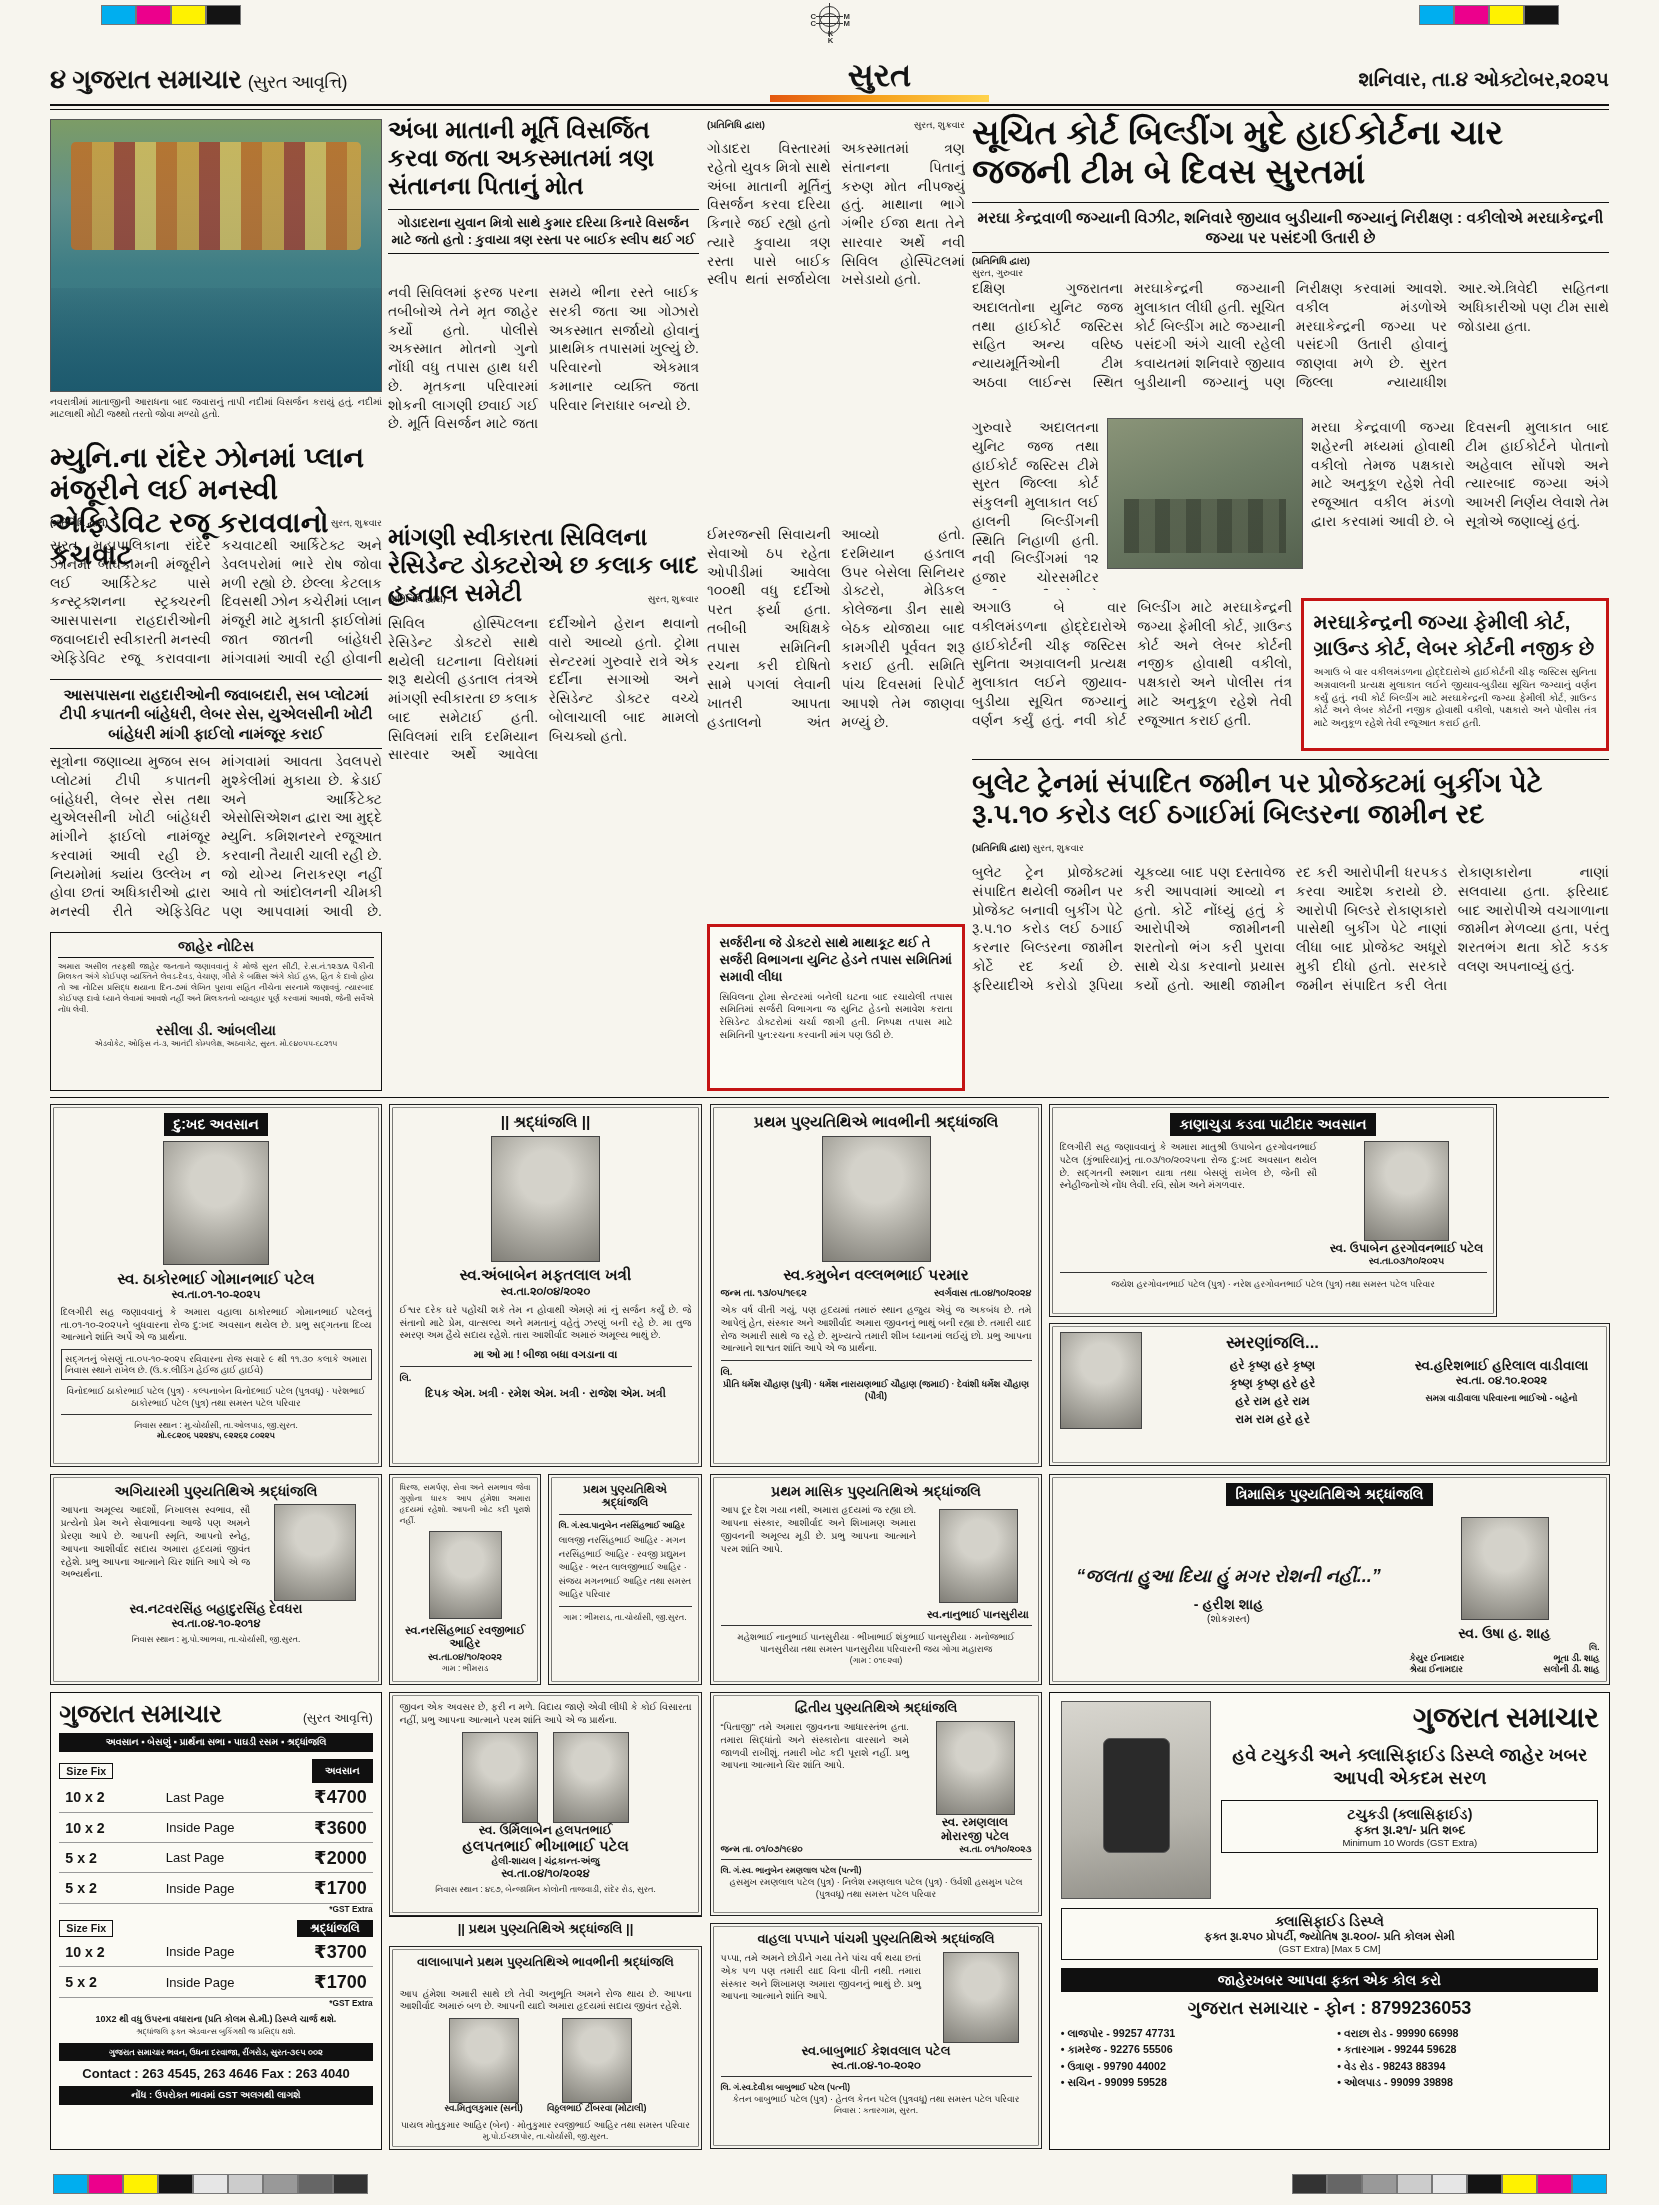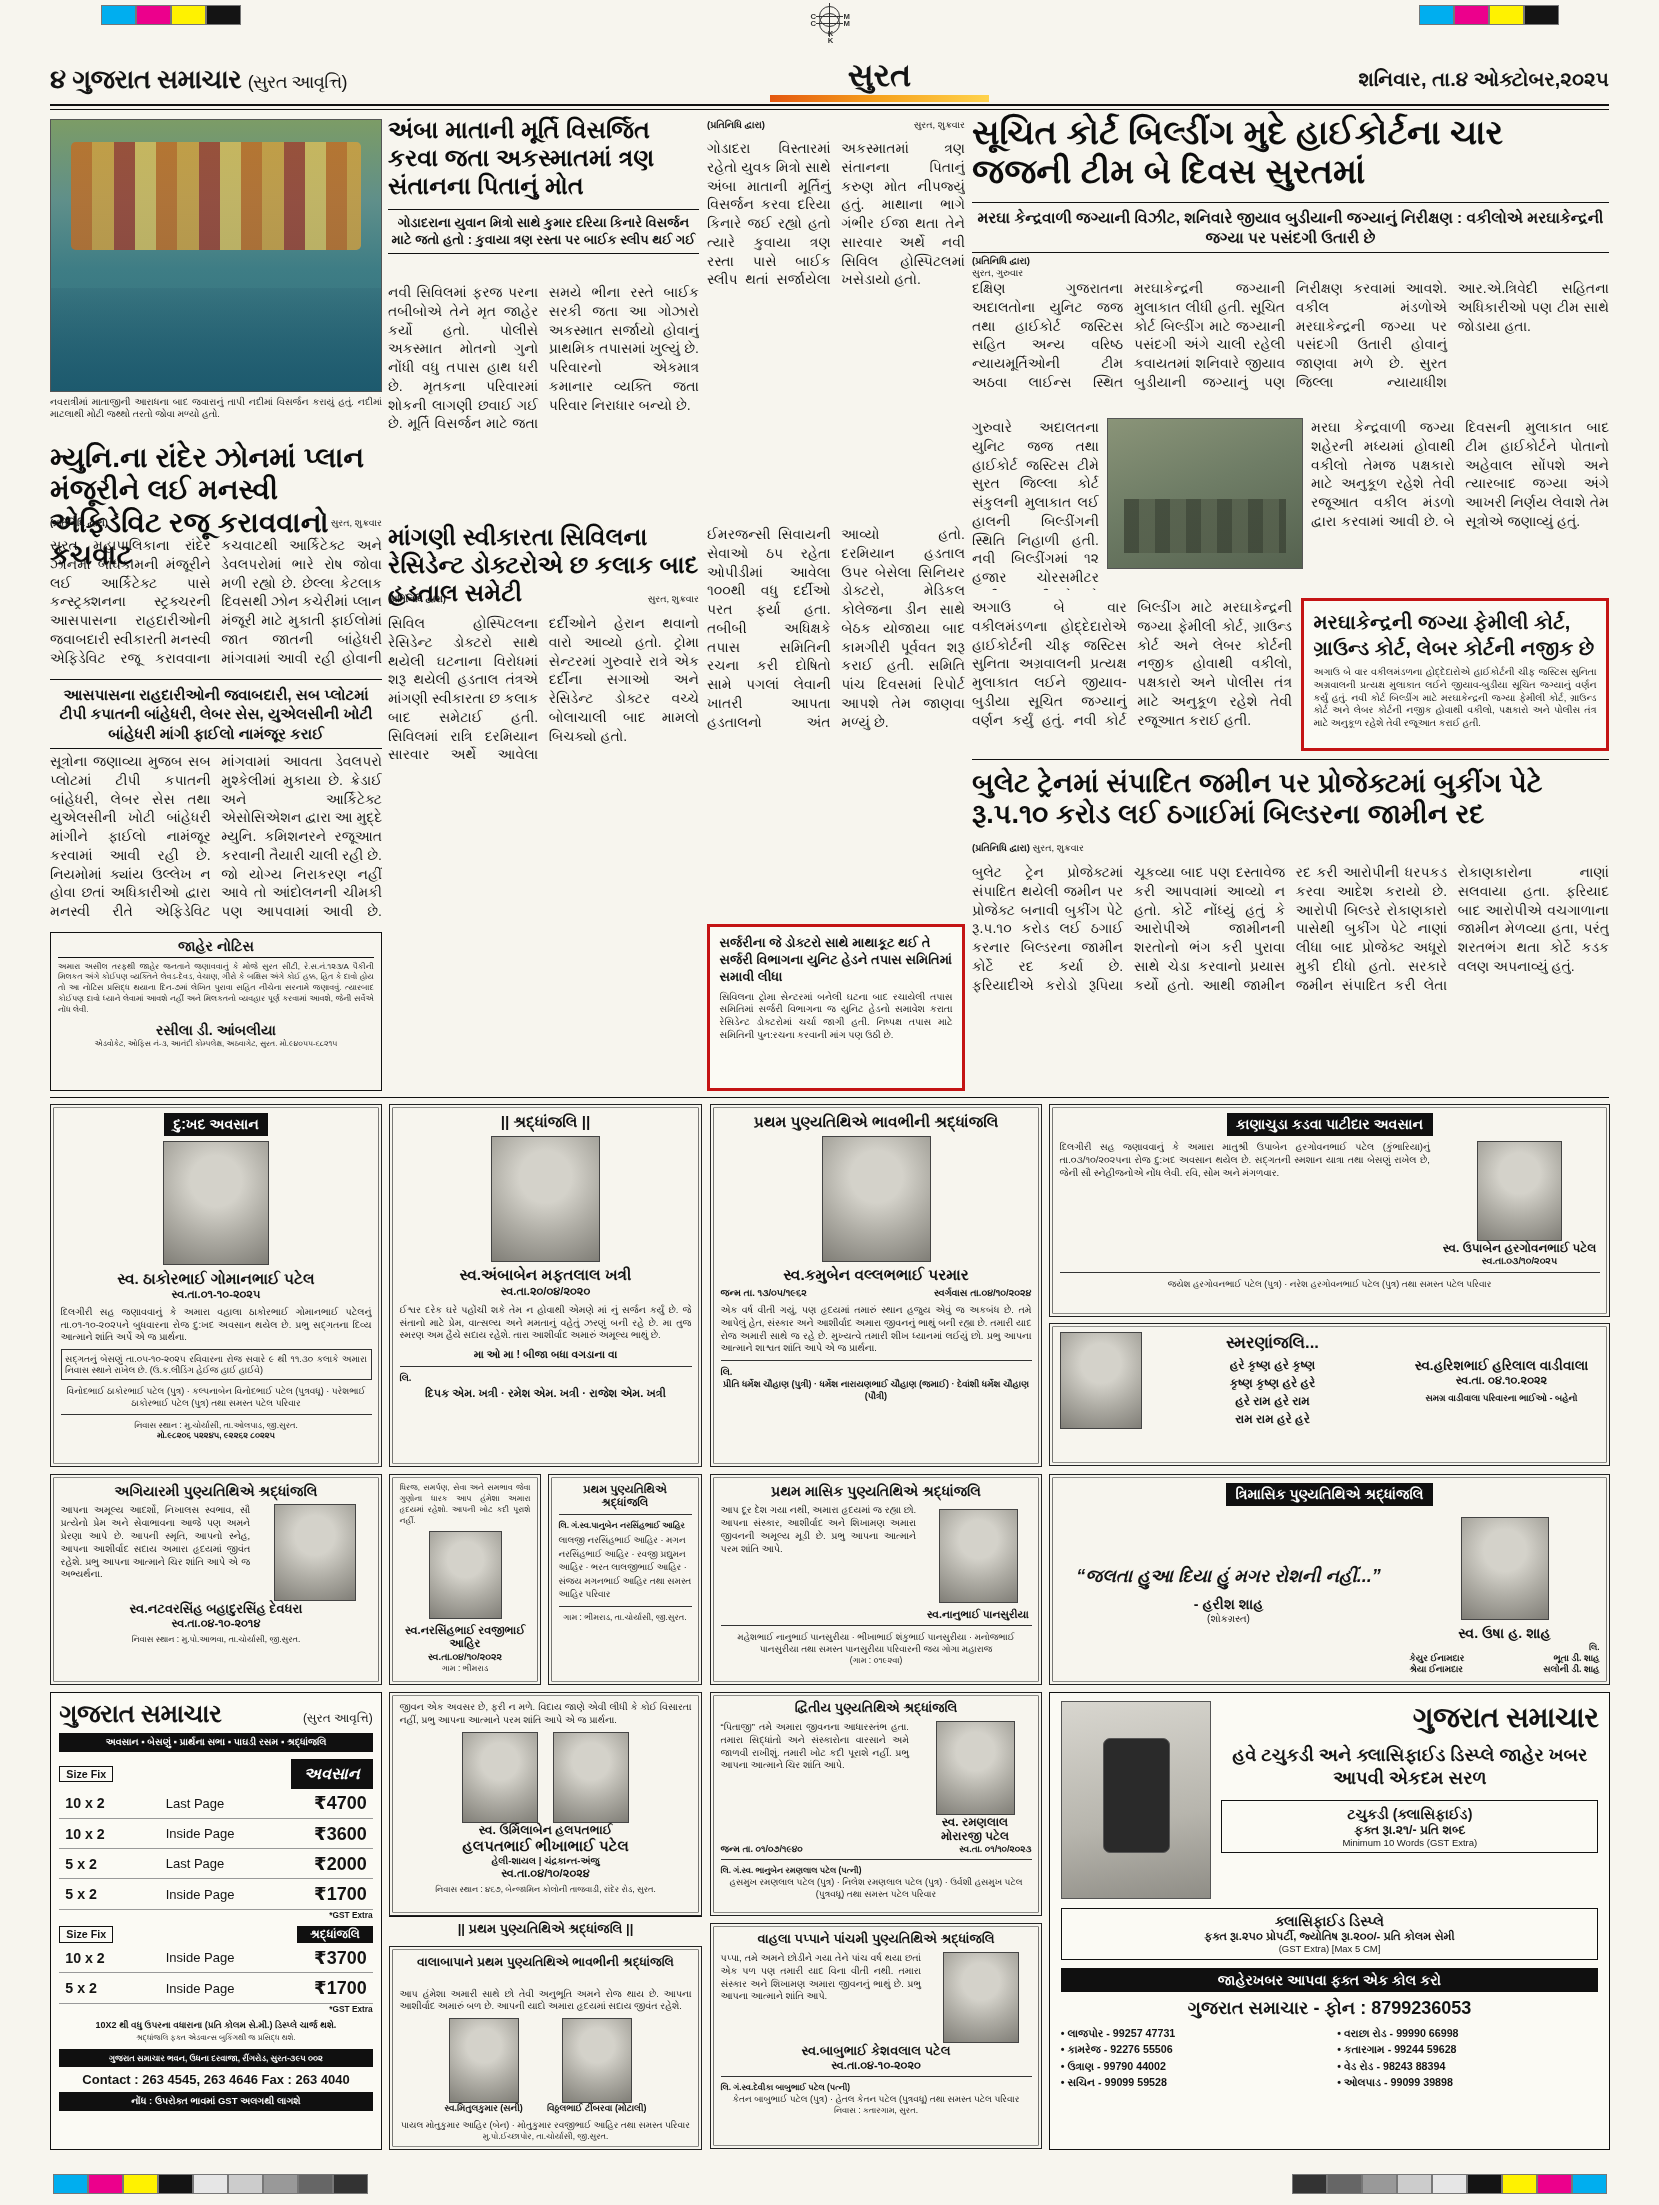--- a/index.html
+++ b/index.html
@@ -193,21 +193,21 @@
     <div style="display:flex;justify-content:space-between;font-size:9.5px;font-weight:bold;margin-top:2.4px;">
       <span>જન્મ તા. ૧૩/૦૫/૧૯૬૨</span>
       <span>સ્વર્ગવાસ તા.૦૪/૧૦/૨૦૨૪</span>
     </div>
     <div class="obit-body" style="margin-top:4.7px;">એક વર્ષ વીતી ગયું, પણ હૃદયમાં તમારું સ્થાન હજુય એવું જ અકબંધ છે. તમે આપેલું હેત, સંસ્કાર અને આશીર્વાદ અમારા જીવનનું ભાથું બની રહ્યા છે. તમારી યાદ રોજ અમારી સાથે જ રહે છે. મુખ્યત્વે તમારી શીખ ધ્યાનમાં લઈયું છો. પ્રભુ આપના આત્માને શાશ્વત શાંતિ આપે એ જ પ્રાર્થના.</div>
     <div class="sep"></div>
     <div style="font-weight:bold;font-size:9.5px;text-align:left;">લિ.</div>
     <div class="obit-mourners" style="font-weight:bold;">પ્રીતિ ધર્મેશ ચૌહાણ (પુત્રી) · ધર્મેશ નારાયણભાઈ ચૌહાણ (જમાઈ) · દેવાંશી ધર્મેશ ચૌહાણ (પૌત્રી)</div>
   </div>
 
-  <div class="abs obit" style="left:1049px;top:1104px;width:561px;height:213px;">
+  <div class="abs obit" style="left:1049px;top:1104px;width:448px;height:213px;">
     <div class="obit-title-inv">કાણાચુડા કડવા પાટીદાર અવસાન</div>
     <div style="display:flex;gap:9.5px;margin-top:4.7px;align-items:flex-start;">
       <div class="obit-body" style="flex:1;">દિલગીરી સહ જણાવવાનું કે અમારા માતુશ્રી ઉપાબેન હરગોવનભાઈ પટેલ (કુંભારિયા)નું તા.૦૩/૧૦/૨૦૨૫ના રોજ દુ:ખદ અવસાન થયેલ છે. સદ્ગતની સ્મશાન યાત્રા તથા બેસણું રાખેલ છે, જેની સૌ સ્નેહીજનોએ નોંધ લેવી. રવિ, સોમ અને મંગળવાર.</div>
       <div style="width:160px;text-align:center;">
         <div class="portrait" style="width:83px;height:98px;margin:0 auto;"></div>
         <div class="obit-name" style="font-size:12px;">સ્વ. ઉપાબેન હરગોવનભાઈ પટેલ</div>
         <div class="obit-date" style="font-size:9.5px;">સ્વ.તા.૦૩/૧૦/૨૦૨૫</div>
       </div>
     </div>
     <div class="sep"></div>
@@ -304,21 +304,21 @@
 
   <div class="abs" style="left:50px;top:1692px;width:332px;height:458px;border:1.8px solid #111;box-sizing:border-box;padding:6px 8.3px;background:#fbfaf4;">
     <div style="display:flex;align-items:baseline;justify-content:space-between;">
       <span class="masthead-mini" style="font-size:25px;">ગુજરાત સમાચાર</span>
       <span style="font-size:12px;">(સુરત આવૃત્તિ)</span>
     </div>
     <div class="inv-band" style="font-size:9.5px;margin-top:3.6px;">અવસાન ▪ બેસણું ▪ પ્રાર્થના સભા ▪ પાઘડી રસમ ▪ શ્રદ્ધાંજલિ</div>
 
     <div style="display:flex;justify-content:space-between;margin-top:7.1px;align-items:center;">
       <span style="border:1.2px solid #111;padding:1.2px 6px;font-weight:bold;font-size:10.7px;">Size Fix</span>
-      <span class="inv-band" style="font-size:16px;padding:6px 13px;font-style:italic;">અવસાન</span>
+      <span class="inv-band" style="font-size:10px;padding:6px 13px;">અવસાન</span>
     </div>
     <div class="rate-row">
         <span class="rate-size">10 x 2</span>
         <span class="rate-page">Last Page</span>
         <span class="rate-price">₹4700</span>
       </div>
     <div class="rate-row">
         <span class="rate-size">10 x 2</span>
         <span class="rate-page">Inside Page</span>
         <span class="rate-price">₹3600</span>

